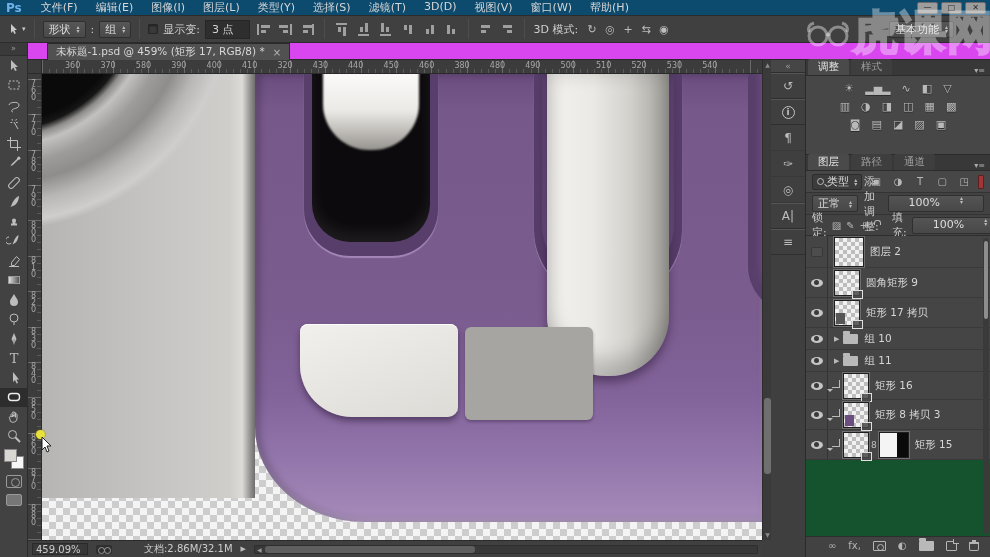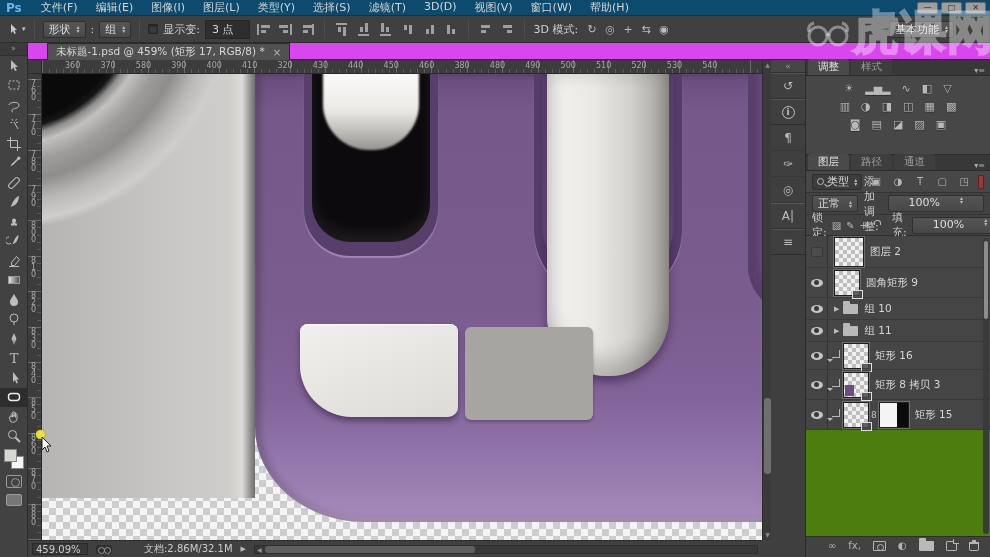--- a/index.html
+++ b/index.html
@@ -122,21 +122,21 @@
   .redtoggle{margin-left:auto;width:7px;height:14px;background:#a03636;border:1px solid #5f1f1f;border-radius:1px}
   .lblend{height:22px;display:flex;align-items:center;gap:6px;padding:0 6px;background:#424242;border-bottom:1px solid #333}
   .blenddd{width:104px;height:17px;background:linear-gradient(#545454,#484848);border:1px solid #2f2f2f;border-radius:2px;display:flex;align-items:center;padding:0 5px;color:#ddd}
   .blenddd .updn{margin-left:auto}
   .valdd{height:17px;background:linear-gradient(#545454,#484848);border:1px solid #2f2f2f;border-radius:2px;display:flex;gap:20px;padding:0 20px;color:#ddd}
   .llock{height:21px;display:flex;align-items:center;gap:5px;padding:0 6px;background:#424242;border-bottom:1px solid #2e2e2e}
   .lockico{color:#b5b5b5;font-size:10px}
   .padlock{width:8px;height:6px;background:#b5b5b5;border-radius:1px;position:relative;margin-top:3px}
   .padlock::before{content:"";position:absolute;left:1.5px;top:-4px;width:5px;height:4px;border:1.4px solid #b5b5b5;border-bottom:none;border-radius:3px 3px 0 0}
 
-  .llist{position:relative;height:300px;background:#4d7c0f;overflow:hidden}
+  .llist{position:relative;height:300px;background:#14532d;overflow:hidden}
   .lrow{display:flex;align-items:center;border-bottom:1px solid #3a3a3a;background:#454545}
   .lrow.sel{background:#97a3b0}
   .lrow.sel .lname{color:#141414}
   .eyec{width:22px;align-self:stretch;border-right:1px solid #333;display:flex;align-items:center;justify-content:center;flex:none}
   .eye{width:12px;height:8px;background:#c6c6c6;border-radius:50%;position:relative}
   .eye::before{content:"";position:absolute;left:3.5px;top:1.5px;width:5px;height:5px;background:#3a3a3a;border-radius:50%}
   .eyehole{width:12px;height:10px;border:1px solid #383838;background:#4d4d4d;border-radius:2px}
   .lrow.sel .eyec{border-right-color:#7c8894}
   .clipar{width:8px;height:8px;border-right:1px solid #b9b9b9;border-bottom:1px solid #b9b9b9;position:relative;margin:0 3px 4px 4px;flex:none}
   .clipar::after{content:"";position:absolute;left:-5px;bottom:-8px;border:3px solid transparent;border-top-color:#b9b9b9}
@@ -565,20 +565,30 @@
       </div>
       <div class="lrow" style="height:30px">
         <span class="eyec">
             <span class="eye"></span>
           </span>
         <span class="thumb">
             <span class="vbadge"></span>
           </span>
         <span class="lname">圆角矩形 9</span>
       </div>
+      <div class="lrow" style="height:30px">
+        <span class="eyec">
+            <span class="eye"></span>
+          </span>
+        <span class="thumb">
+            <span class="tshape"></span>
+            <span class="vbadge"></span>
+          </span>
+        <span class="lname">矩形 17 拷贝</span>
+      </div>
       <div class="lrow" style="height:22px">
         <span class="eyec">
             <span class="eye"></span>
           </span>
         <span class="tri">▶</span>
         <span class="folder"></span>
         <span class="lname">组 10</span>
       </div>
       <div class="lrow" style="height:22px">
         <span class="eyec">

